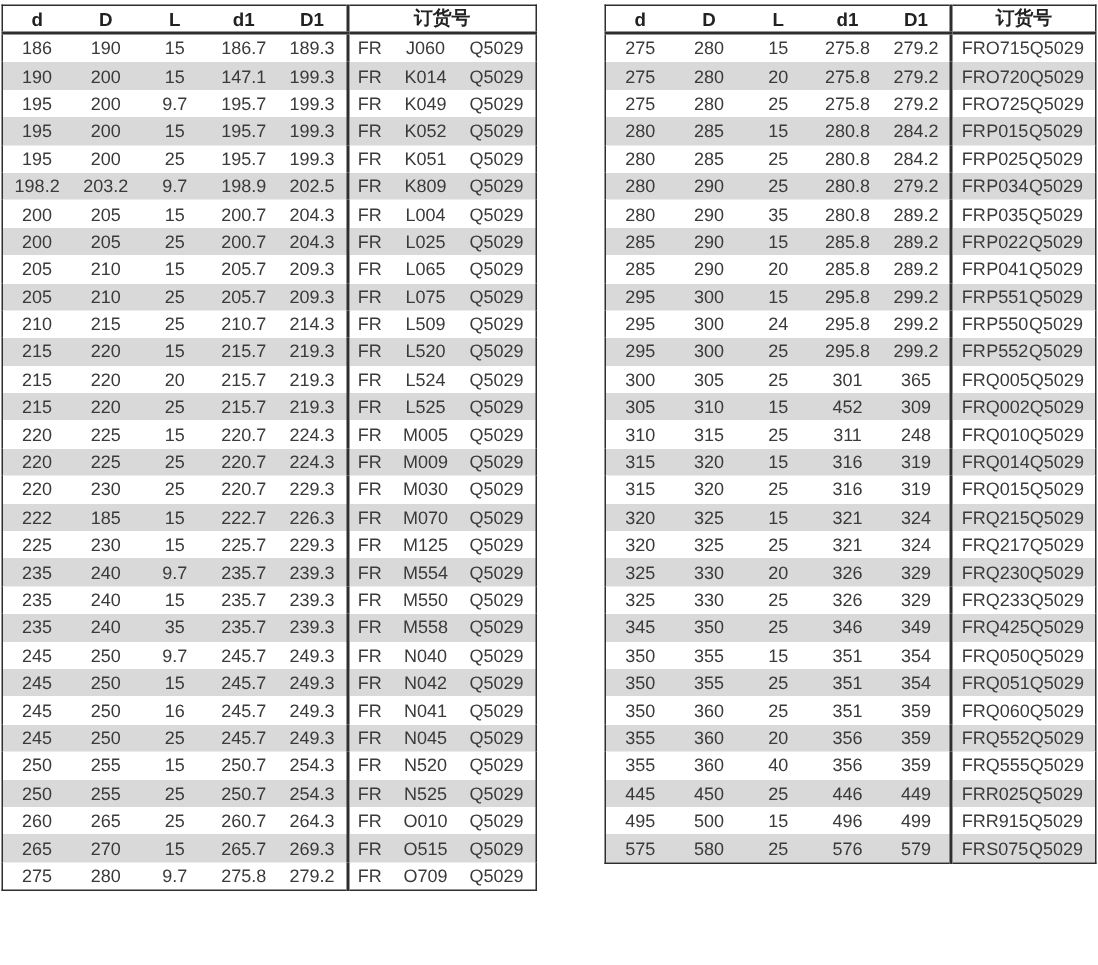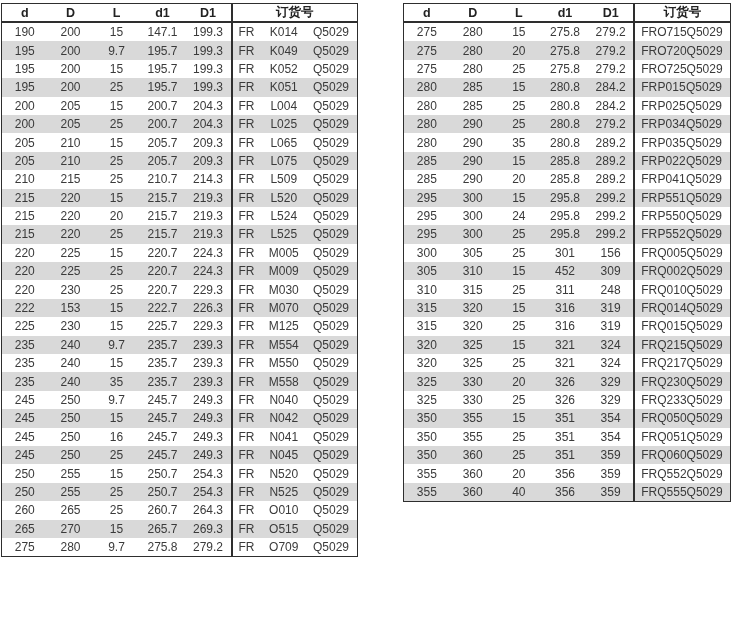--- a/index.html
+++ b/index.html
@@ -85,20 +85,34 @@
         <th>d</th>
         <th>D</th>
         <th>L</th>
         <th>d1</th>
         <th>D1</th>
         <th class="order">订货号</th>
       </tr>
     </thead>
     <tbody>
         <tr>
+          <td>186</td>
+          <td>190</td>
+          <td>15</td>
+          <td>186.7</td>
+          <td>189.3</td>
+          <td class="order">
+            <div class="order-wrap">
+              <span>FR</span>
+              <span>J060</span>
+              <span>Q5029</span>
+            </div>
+          </td>
+        </tr>
+        <tr>
           <td>190</td>
           <td>200</td>
           <td>15</td>
           <td>147.1</td>
           <td>199.3</td>
           <td class="order">
             <div class="order-wrap">
               <span>FR</span>
               <span>K014</span>
               <span>Q5029</span>
@@ -141,20 +155,34 @@
           <td>199.3</td>
           <td class="order">
             <div class="order-wrap">
               <span>FR</span>
               <span>K051</span>
               <span>Q5029</span>
             </div>
           </td>
         </tr>
         <tr>
+          <td>198.2</td>
+          <td>203.2</td>
+          <td>9.7</td>
+          <td>198.9</td>
+          <td>202.5</td>
+          <td class="order">
+            <div class="order-wrap">
+              <span>FR</span>
+              <span>K809</span>
+              <span>Q5029</span>
+            </div>
+          </td>
+        </tr>
+        <tr>
           <td>200</td>
           <td>205</td>
           <td>15</td>
           <td>200.7</td>
           <td>204.3</td>
           <td class="order">
             <div class="order-wrap">
               <span>FR</span>
               <span>L004</span>
               <span>Q5029</span>
@@ -296,21 +324,21 @@
           <td class="order">
             <div class="order-wrap">
               <span>FR</span>
               <span>M030</span>
               <span>Q5029</span>
             </div>
           </td>
         </tr>
         <tr>
           <td>222</td>
-          <td>153</td>
+          <td>185</td>
           <td>15</td>
           <td>222.7</td>
           <td>226.3</td>
           <td class="order">
             <div class="order-wrap">
               <span>FR</span>
               <span>M070</span>
               <span>Q5029</span>
             </div>
           </td>
@@ -686,21 +714,21 @@
               <span>P552</span>
               <span>Q5029</span>
             </div>
           </td>
         </tr>
         <tr>
           <td>300</td>
           <td>305</td>
           <td>25</td>
           <td>301</td>
-          <td>156</td>
+          <td>365</td>
           <td class="order">
             <div class="order-wrap">
               <span>FR</span>
               <span>Q005</span>
               <span>Q5029</span>
             </div>
           </td>
         </tr>
         <tr>
           <td>305</td>
@@ -808,20 +836,34 @@
           <td>329</td>
           <td class="order">
             <div class="order-wrap">
               <span>FR</span>
               <span>Q233</span>
               <span>Q5029</span>
             </div>
           </td>
         </tr>
         <tr>
+          <td>345</td>
+          <td>350</td>
+          <td>25</td>
+          <td>346</td>
+          <td>349</td>
+          <td class="order">
+            <div class="order-wrap">
+              <span>FR</span>
+              <span>Q425</span>
+              <span>Q5029</span>
+            </div>
+          </td>
+        </tr>
+        <tr>
           <td>350</td>
           <td>355</td>
           <td>15</td>
           <td>351</td>
           <td>354</td>
           <td class="order">
             <div class="order-wrap">
               <span>FR</span>
               <span>Q050</span>
               <span>Q5029</span>
@@ -873,20 +915,62 @@
         <tr>
           <td>355</td>
           <td>360</td>
           <td>40</td>
           <td>356</td>
           <td>359</td>
           <td class="order">
             <div class="order-wrap">
               <span>FR</span>
               <span>Q555</span>
+              <span>Q5029</span>
+            </div>
+          </td>
+        </tr>
+        <tr>
+          <td>445</td>
+          <td>450</td>
+          <td>25</td>
+          <td>446</td>
+          <td>449</td>
+          <td class="order">
+            <div class="order-wrap">
+              <span>FR</span>
+              <span>R025</span>
+              <span>Q5029</span>
+            </div>
+          </td>
+        </tr>
+        <tr>
+          <td>495</td>
+          <td>500</td>
+          <td>15</td>
+          <td>496</td>
+          <td>499</td>
+          <td class="order">
+            <div class="order-wrap">
+              <span>FR</span>
+              <span>R915</span>
+              <span>Q5029</span>
+            </div>
+          </td>
+        </tr>
+        <tr>
+          <td>575</td>
+          <td>580</td>
+          <td>25</td>
+          <td>576</td>
+          <td>579</td>
+          <td class="order">
+            <div class="order-wrap">
+              <span>FR</span>
+              <span>S075</span>
               <span>Q5029</span>
             </div>
           </td>
         </tr>
       </tbody>
   </table>
 
   <div class="footnote">更多尺寸请咨询派克密封件部门。</div>
 
 </div>

